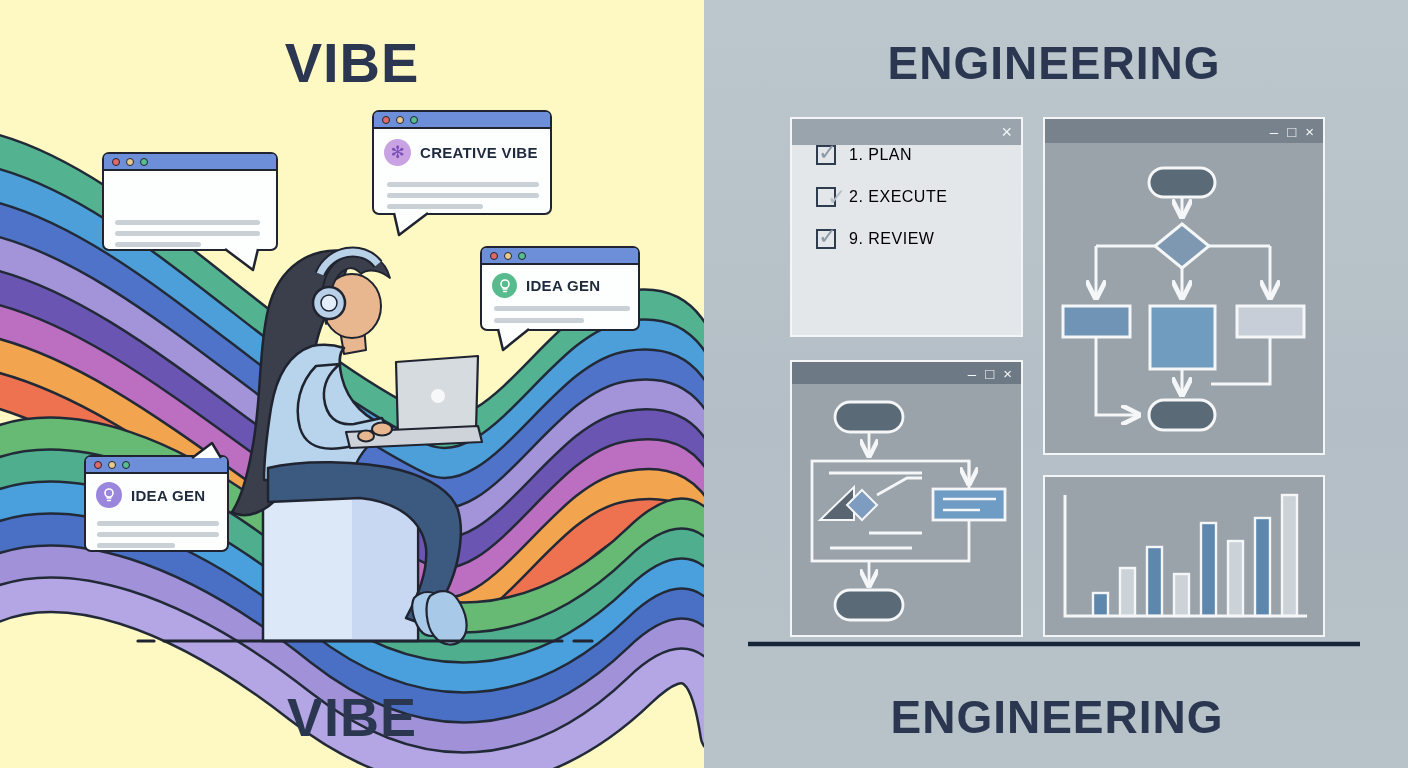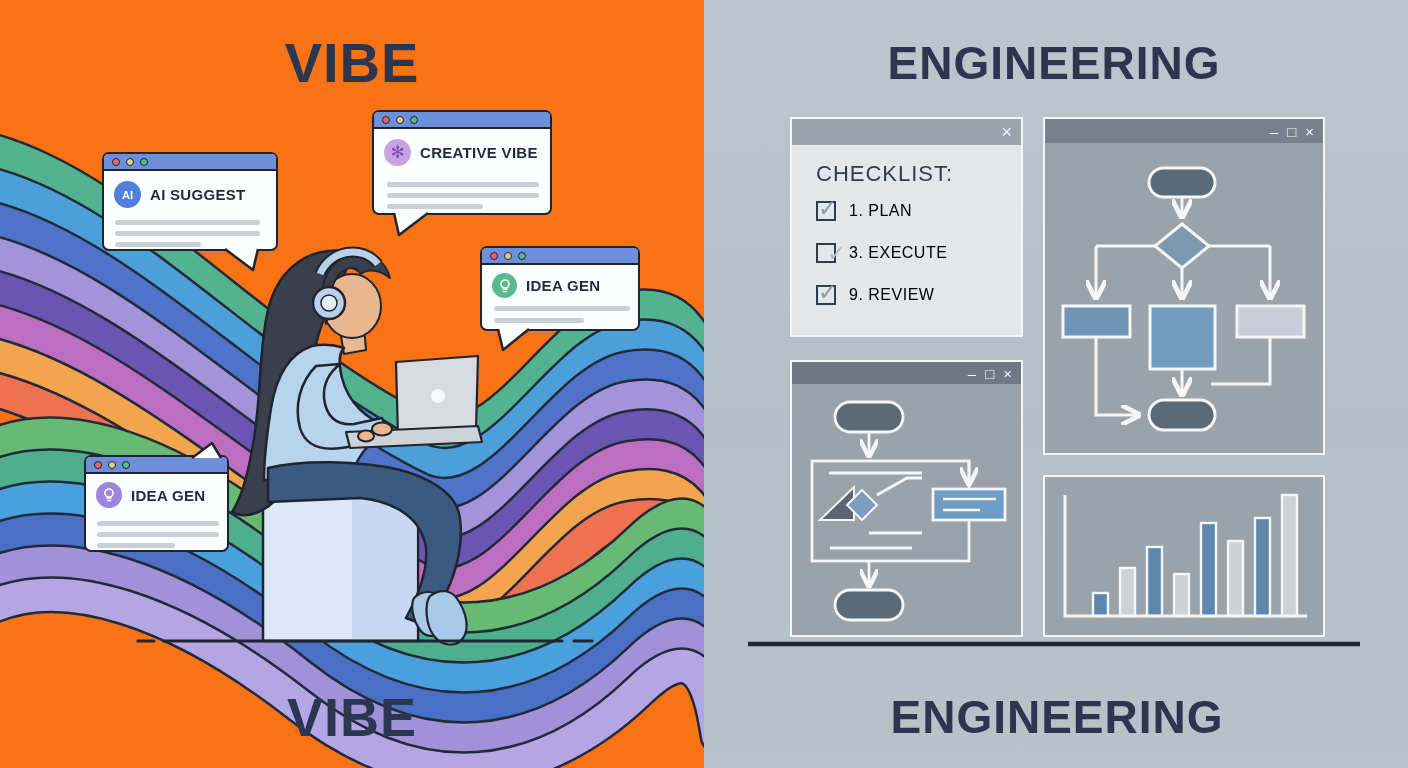--- a/index.html
+++ b/index.html
@@ -1,21 +1,21 @@
 <!DOCTYPE html>
 <html><head>
 <meta charset="utf-8">
 <style>
   * { margin:0; padding:0; box-sizing:border-box; }
   html,body { width:1408px; height:768px; overflow:hidden; }
   body { font-family:"Liberation Sans","DejaVu Sans",sans-serif; }
   #stage { position:relative; width:1408px; height:768px; background:#f1f5f7; overflow:hidden; }
 
   
-  .half-left  { position:absolute; left:0; top:0; width:704px; height:768px; background:#f97316; overflow:hidden; }
+  .half-left  { position:absolute; left:0; top:0; width:704px; height:768px; background:#fef9c3; overflow:hidden; }
   .half-right { position:absolute; left:704px; top:0; width:776px; height:768px;
                 background:linear-gradient(180deg,#bcc7cd 0%,#b3bec6 55%,#b7c2c9 100%); overflow:hidden; }
 
   .big-title { position:absolute; color:#2b3650; font-weight:bold; letter-spacing:1px;
                transform:translateX(-50%); white-space:nowrap; }
   .t-vibe-top { left:352px; top:30px; font-size:56px; }
   .t-vibe-bot { left:352px; top:686px; font-size:54px; }
   .t-eng-top  { left:350px; top:36px; font-size:46px; }
   .t-eng-bot  { left:353px; top:690px; font-size:46px; }
 
@@ -122,26 +122,20 @@
 
     <div class="big-title t-vibe-top">VIBE</div>
     <div class="big-title t-vibe-bot">VIBE</div>
 
     <div class="bwin" style="left:102px;top:152px;width:176px;height:99px">
       <div class="tbar">
         <span class="dot dot-red"></span>
         <span class="dot dot-yel"></span>
         <span class="dot dot-grn"></span>
       </div>
-      <div class="labrow">
-        <span class="appicon" style="background:#4f80da">
-          <span class="ai-glyph">AI</span>
-        </span>
-        <span class="wlabel">AI SUGGEST</span>
-      </div>
       <div class="gline" style="left:11px;top:66px;width:145px"></div>
       <div class="gline" style="left:11px;top:77px;width:145px"></div>
       <div class="gline" style="left:11px;top:88px;width:86px"></div>
       <svg class="tail" style="left:119px;top:94px" width="38" height="25" viewBox="0 0 38 25">
         <path d="M2,1 L30,22 L35,1" fill="#fdfefe" stroke="#1f2430" stroke-width="2.5" stroke-linejoin="round"></path>
       </svg>
     </div>
 
     <div class="bwin" style="left:372px;top:110px;width:180px;height:105px">
       <div class="tbar">
@@ -223,32 +217,31 @@
 
   <div class="half-right">
 
     <div class="big-title t-eng-top">ENGINEERING</div>
     <div class="big-title t-eng-bot">ENGINEERING</div>
 
     <div class="gwin checklist-win" style="left:86px;top:117px;width:233px;height:220px">
       <div class="gtbar">
         <span class="wc" style="font-size:18px">×</span>
       </div>
-      <div class="chk-head">CHECKLIST:</div>
       <div class="chk-item">
         <span class="chk-box">
           <span class="chk-mark mark-in">✓</span>
         </span>
         <span class="chk-label">1. PLAN</span>
       </div>
       <div class="chk-item">
         <span class="chk-box">
           <span class="chk-mark mark-out">✓</span>
         </span>
-        <span class="chk-label">3. EXECUTE</span>
+        <span class="chk-label">2. EXECUTE</span>
       </div>
       <div class="chk-item">
         <span class="chk-box">
           <span class="chk-mark mark-in">✓</span>
         </span>
         <span class="chk-label">9. REVIEW</span>
       </div>
     </div>
 
     <div class="gwin flow-win" style="left:339px;top:117px;width:282px;height:338px">

